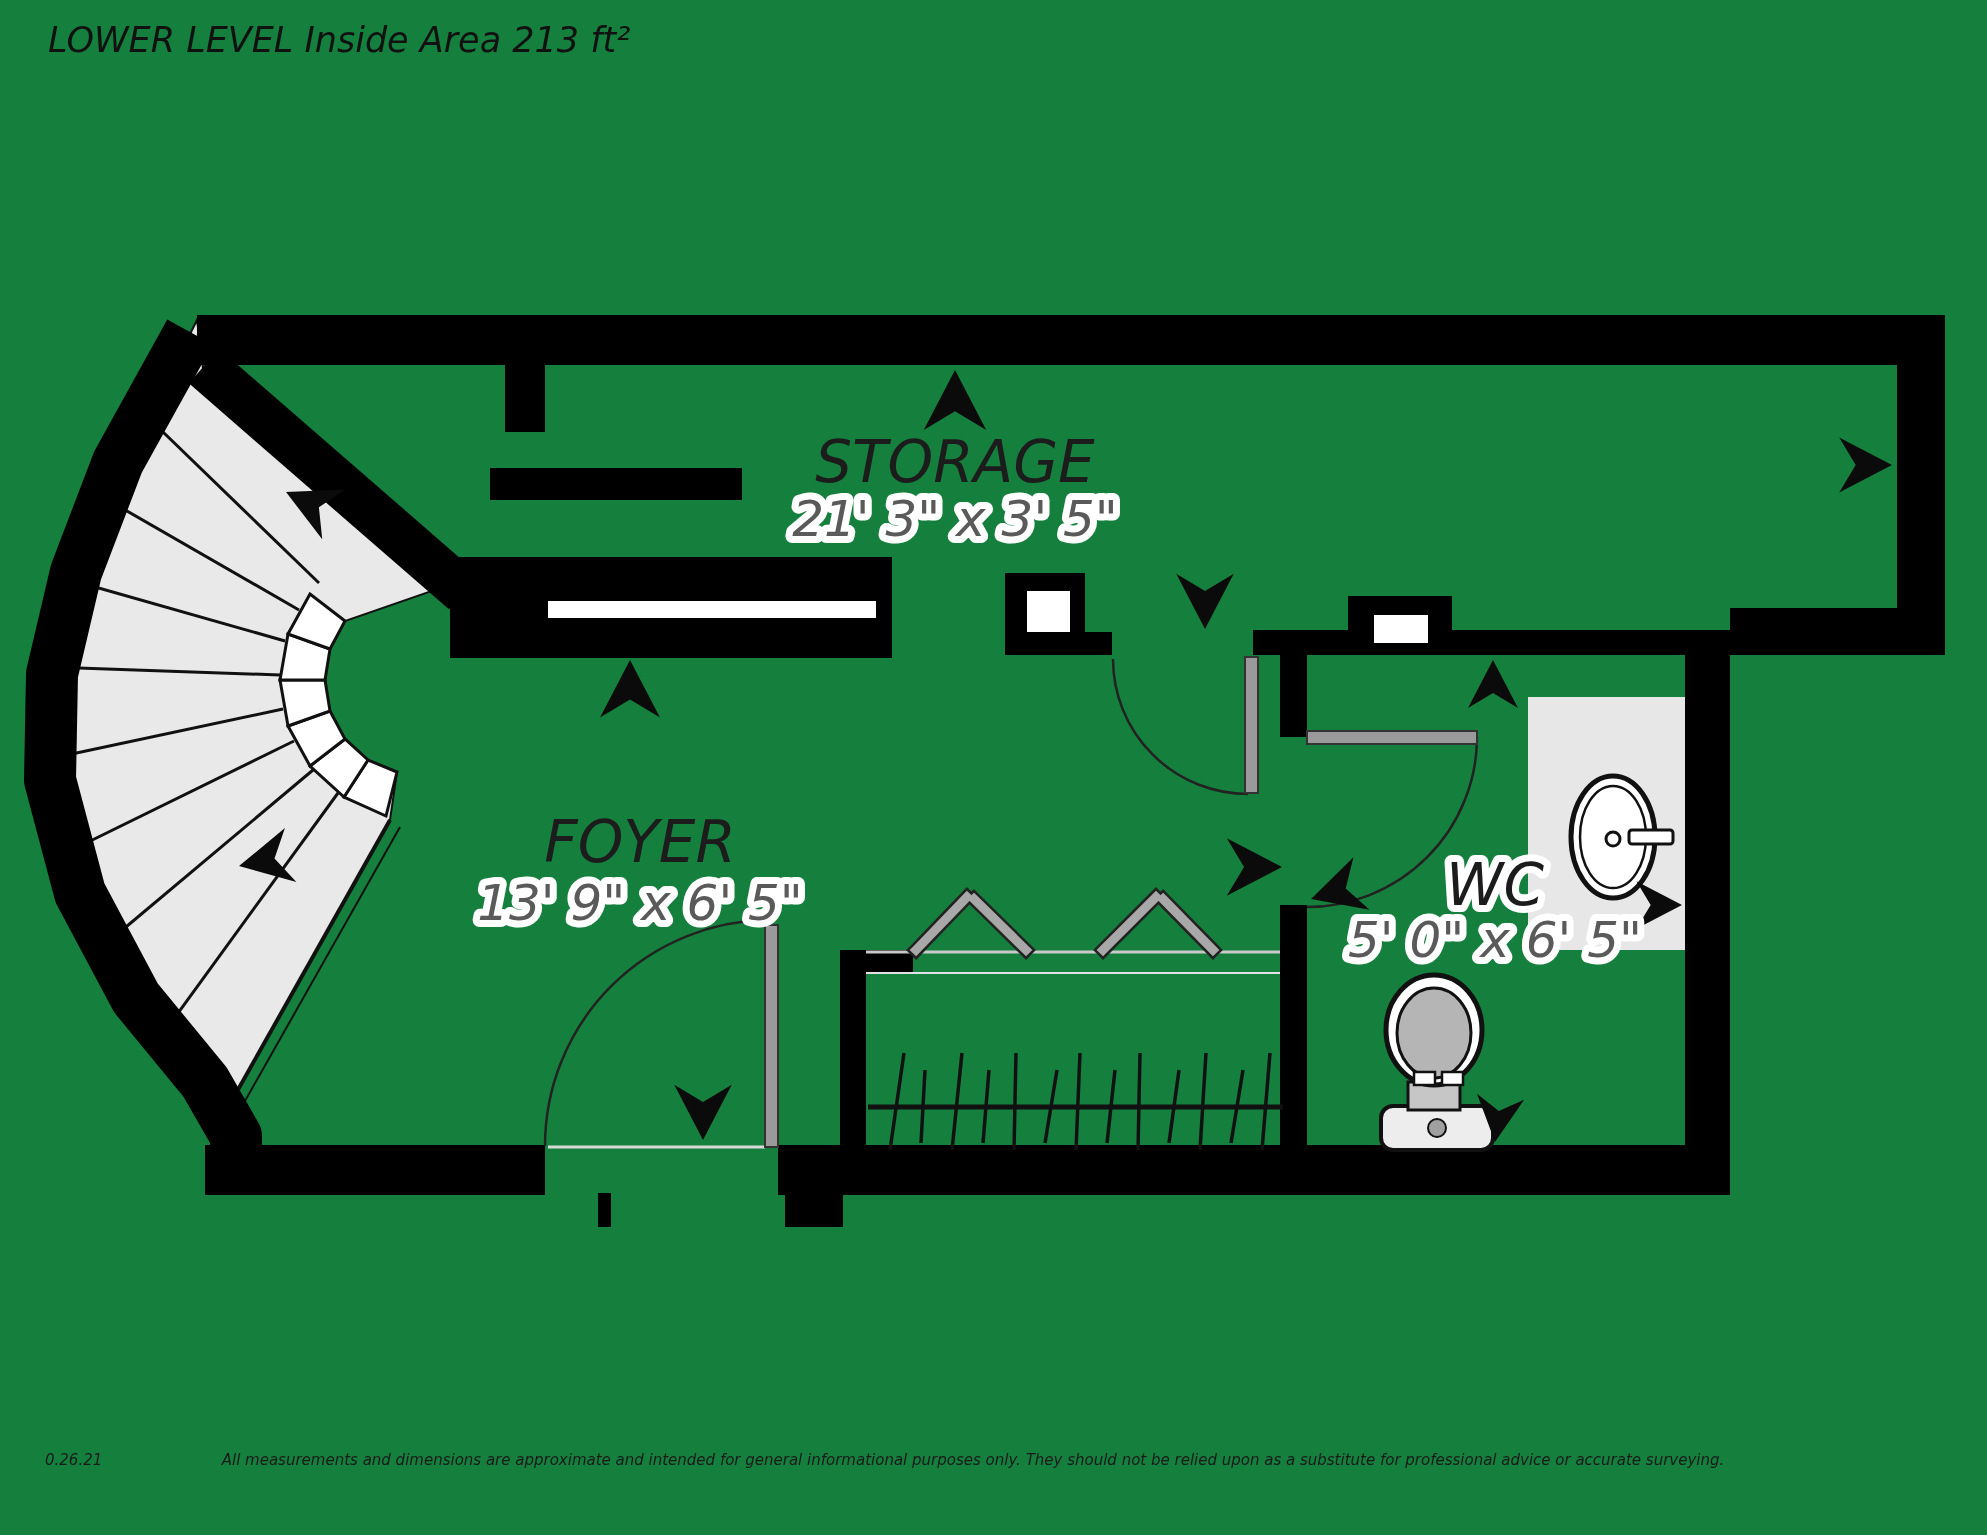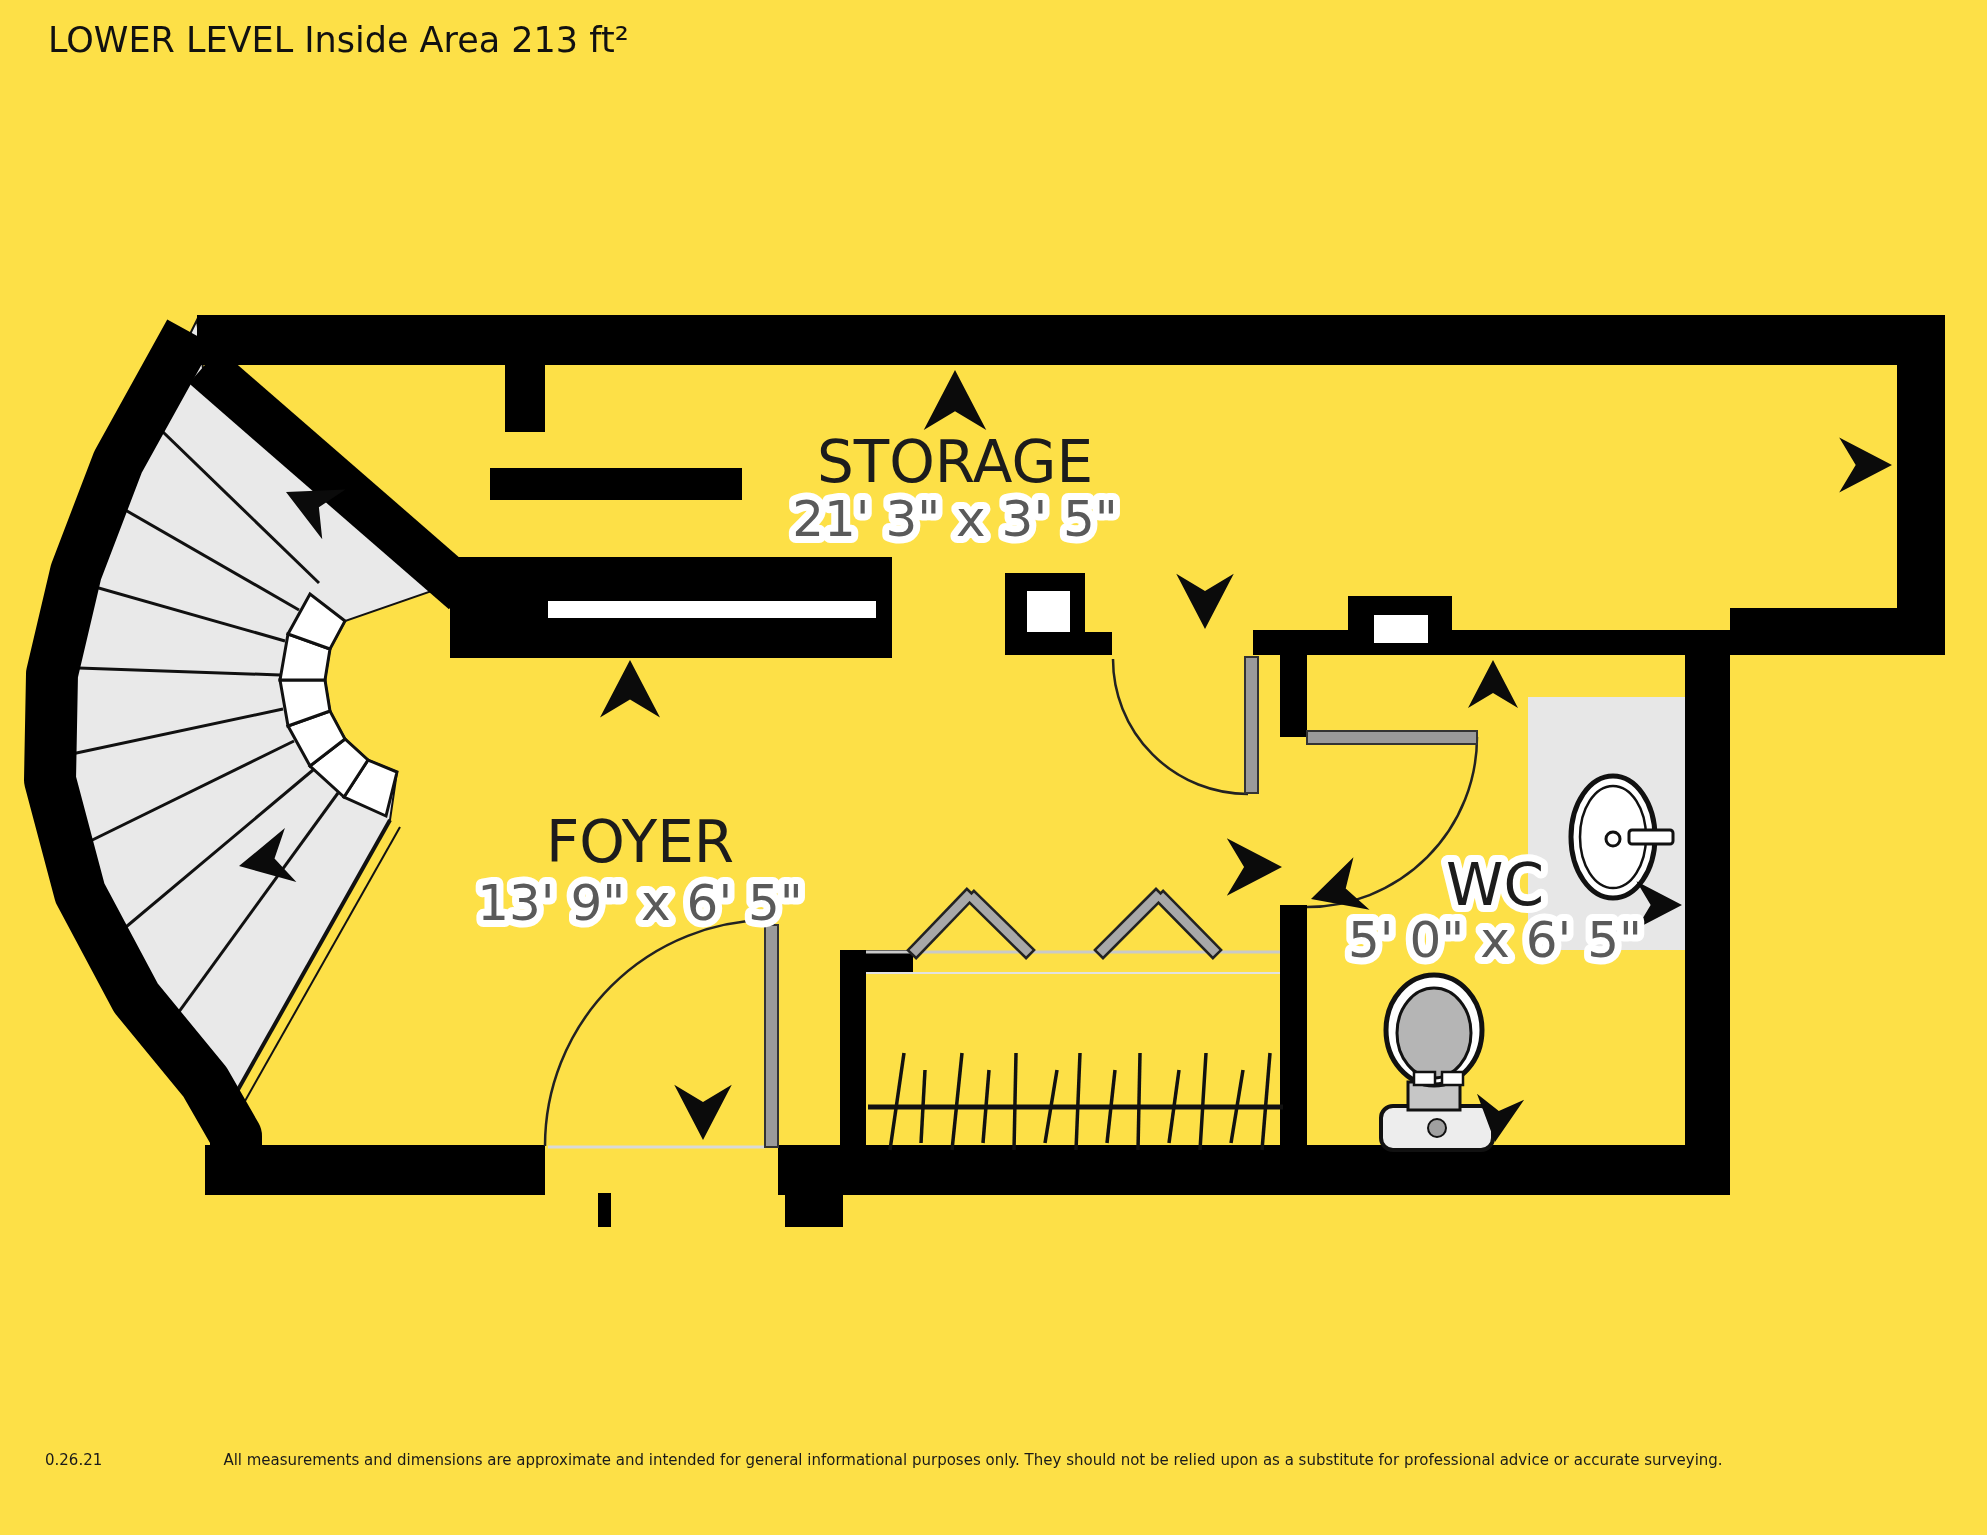--- a/index.html
+++ b/index.html
@@ -1,17 +1,17 @@
 <!DOCTYPE html>
 <html><head>
 <meta charset="utf-8">
 <style>
   html,body{margin:0;padding:0;background:#ffffff;}
   body{font-family:"DejaVu Sans","Liberation Sans",sans-serif;}
-  .page{position:relative;width:1987px;height:1535px;background:#fde047;overflow:hidden;}
+  .page{position:relative;width:1987px;height:1535px;background:#15803d;overflow:hidden;font-style:italic;}
   svg text{font-family:"DejaVu Sans","Liberation Sans",sans-serif;}
   .title-text{font-size:35px;fill:#111;}
   .room-name{font-size:58px;fill:#1c1c1c;text-anchor:middle;}
   .room-dims{font-size:50px;fill:#5a5a5a;text-anchor:middle;paint-order:stroke;stroke:#ffffff;stroke-width:14px;stroke-linejoin:round;}
   .room-name.halo{paint-order:stroke;stroke:#ffffff;stroke-width:14px;stroke-linejoin:round;}
   .footer-text{font-size:15px;fill:#1a1a1a;}
   .wall{fill:#000;}
   .notch{fill:#fff;}
   .thinline{stroke:#c9c9c9;stroke-width:3;}
   .arc{fill:none;stroke:#222;stroke-width:2.5;}

